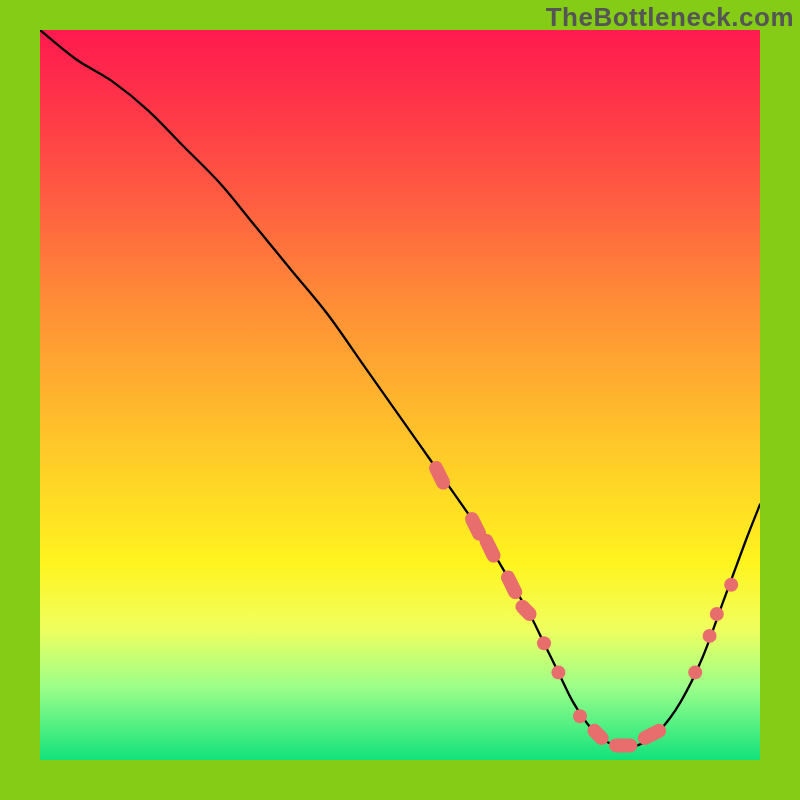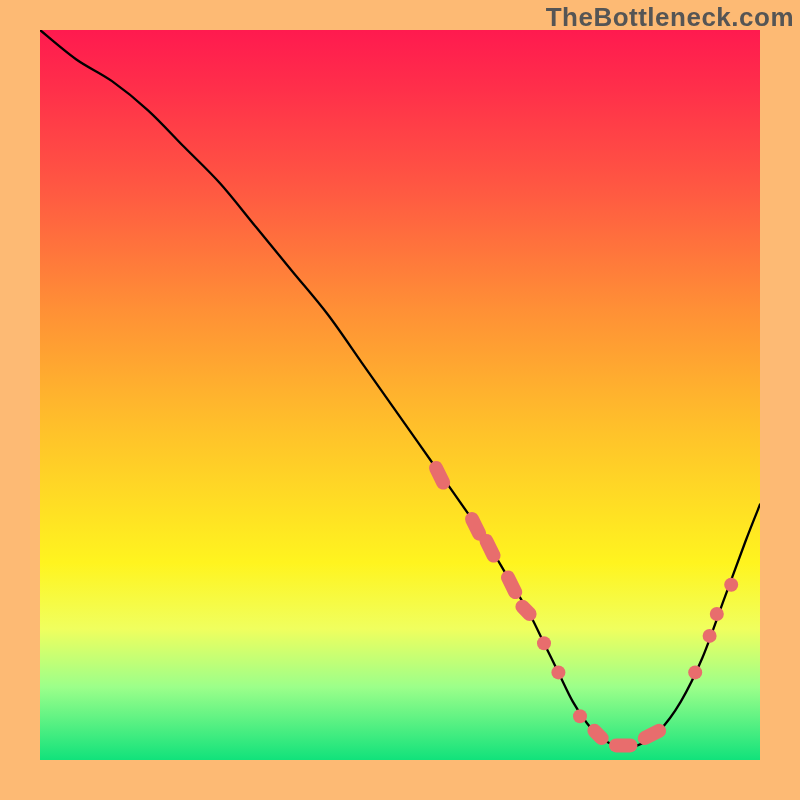--- a/index.html
+++ b/index.html
@@ -8,21 +8,21 @@
     width: 800px;
     height: 800px;
     background: #000;
     overflow: hidden;
     font-family: Arial, Helvetica, sans-serif;
   }
   .frame {
     position: relative;
     width: 800px;
     height: 800px;
-    background: #fdba74;
+    background: #84cc16;
   }
   .watermark {
     position: absolute;
     top: 2px;
     right: 6px;
     color: #555;
     font-size: 26px;
     font-weight: 600;
     letter-spacing: 0.5px;
     user-select: none;

